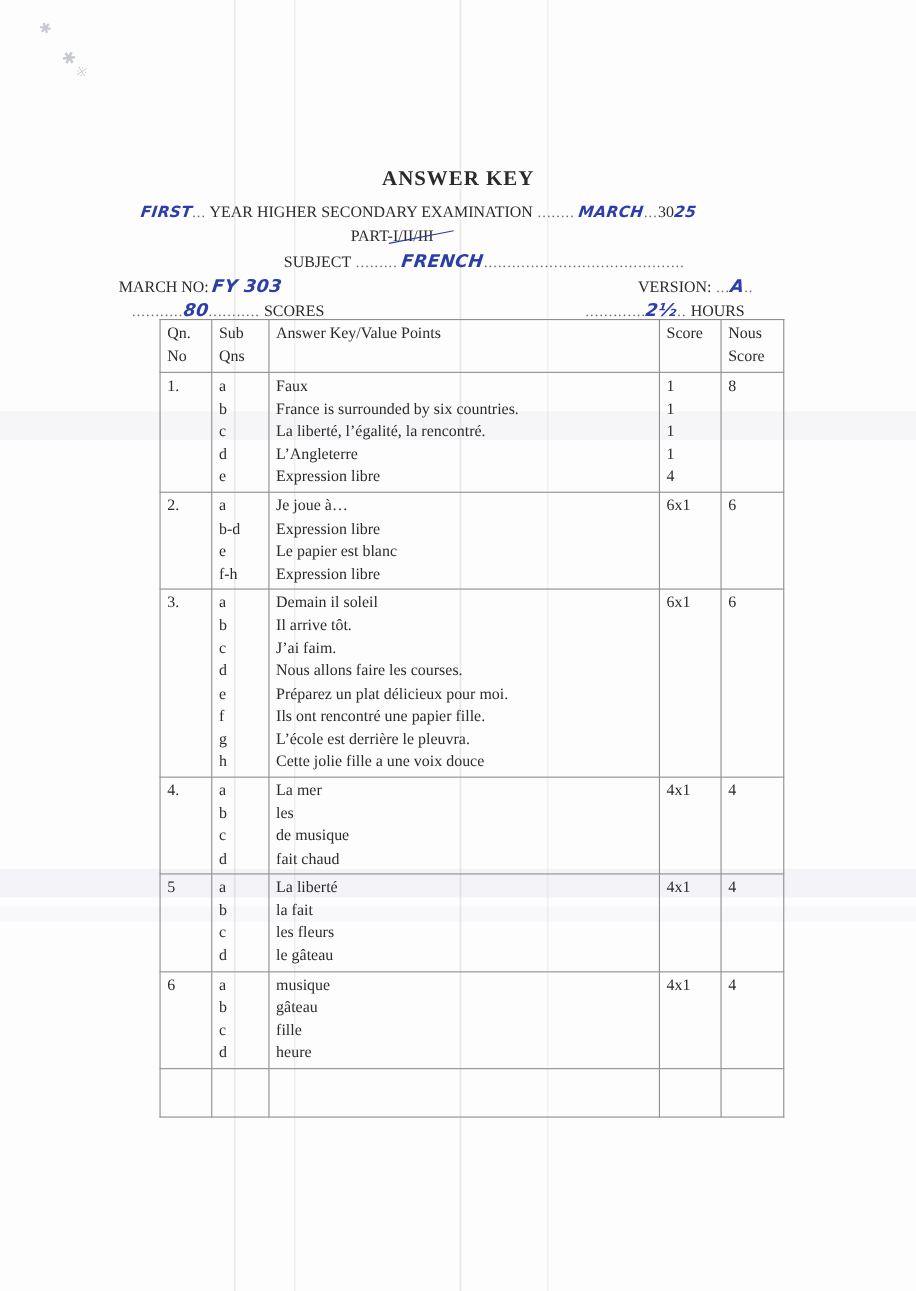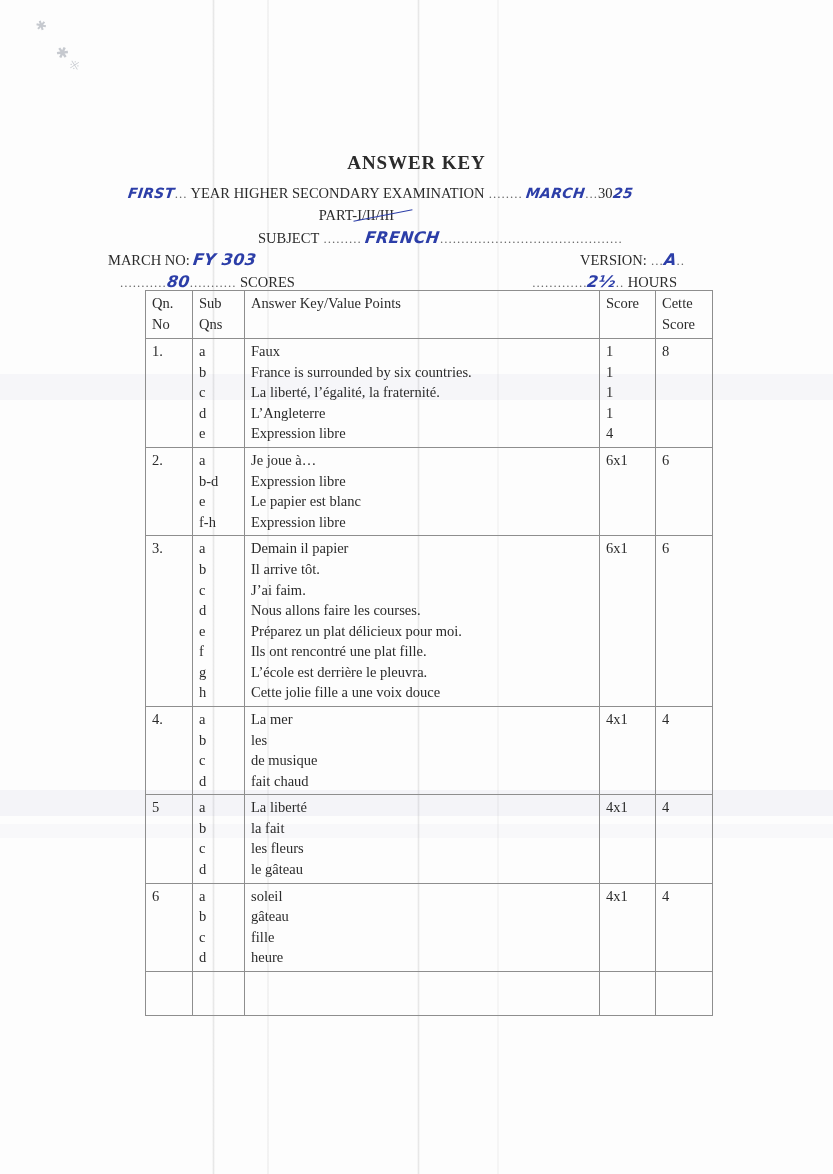--- a/index.html
+++ b/index.html
@@ -201,42 +201,42 @@
           <div>Qn.</div>
           <div>No</div>
         </th>
         <th class="hdr-two">
           <div>Sub</div>
           <div>Qns</div>
         </th>
         <th>Answer Key/Value Points</th>
         <th>Score</th>
         <th class="hdr-two">
-          <div>Cette</div>
+          <div>Nous</div>
           <div>Score</div>
         </th>
       </tr>
     </thead>
     <tbody id="tbl-body">
         <tr>
           <td>1.</td>
           <td>
             <ul class="stack">
               <li>a</li>
               <li>b</li>
               <li>c</li>
               <li>d</li>
               <li>e</li>
             </ul>
           </td>
           <td>
             <ul class="stack">
               <li>Faux</li>
               <li>France is surrounded by six countries.</li>
-              <li>La liberté, l’égalité, la fraternité.</li>
+              <li>La liberté, l’égalité, la rencontré.</li>
               <li>L’Angleterre</li>
               <li>Expression libre</li>
             </ul>
           </td>
           <td>
             <ul class="stack">
               <li>1</li>
               <li>1</li>
               <li>1</li>
               <li>1</li>
@@ -279,26 +279,26 @@
               <li>c</li>
               <li>d</li>
               <li>e</li>
               <li>f</li>
               <li>g</li>
               <li>h</li>
             </ul>
           </td>
           <td>
             <ul class="stack">
-              <li>Demain il papier</li>
+              <li>Demain il soleil</li>
               <li>Il arrive tôt.</li>
               <li>J’ai faim.</li>
               <li>Nous allons faire les courses.</li>
               <li>Préparez un plat délicieux pour moi.</li>
-              <li>Ils ont rencontré une plat fille.</li>
+              <li>Ils ont rencontré une papier fille.</li>
               <li>L’école est derrière le pleuvra.</li>
               <li>Cette jolie fille a une voix douce</li>
             </ul>
           </td>
           <td>
             <ul class="stack">
               <li>6x1</li>
             </ul>
           </td>
           <td>6</td>
@@ -358,21 +358,21 @@
           <td>
             <ul class="stack">
               <li>a</li>
               <li>b</li>
               <li>c</li>
               <li>d</li>
             </ul>
           </td>
           <td>
             <ul class="stack">
-              <li>soleil</li>
+              <li>musique</li>
               <li>gâteau</li>
               <li>fille</li>
               <li>heure</li>
             </ul>
           </td>
           <td>
             <ul class="stack">
               <li>4x1</li>
             </ul>
           </td>

